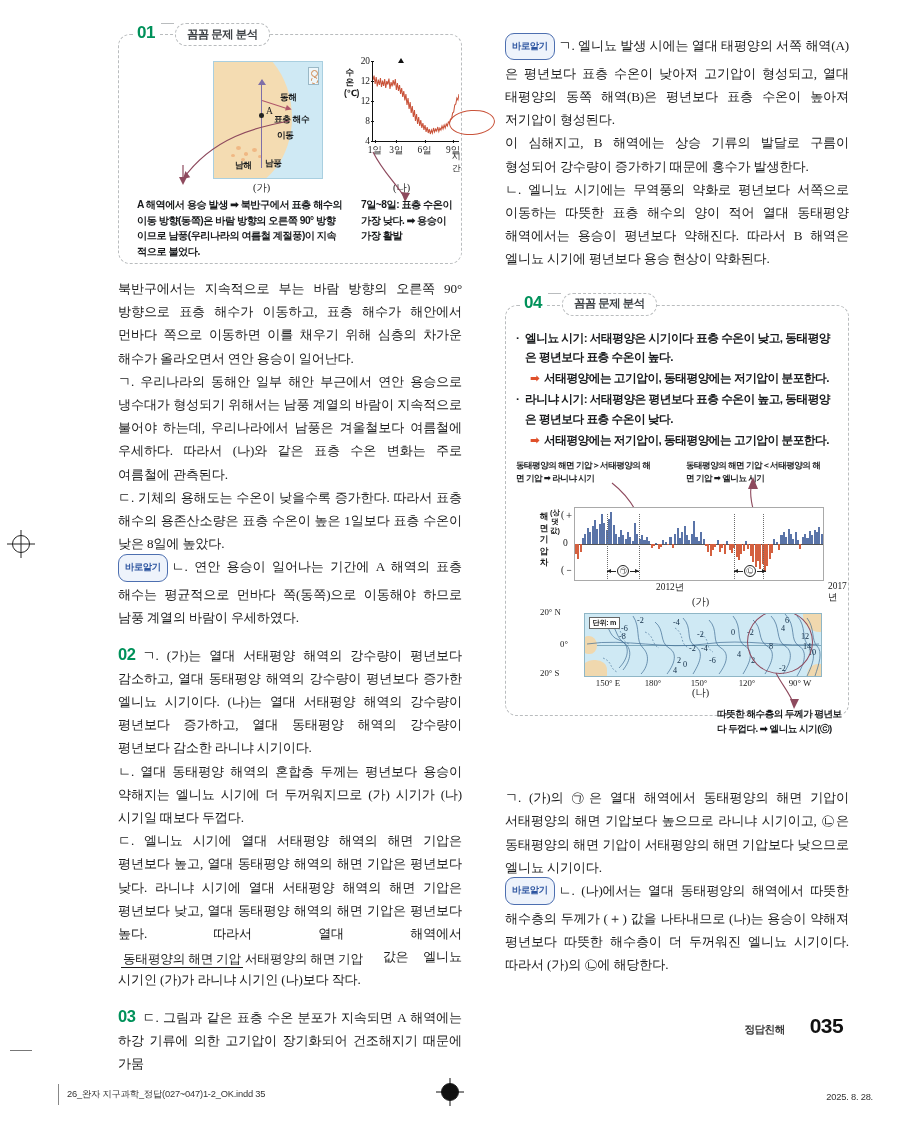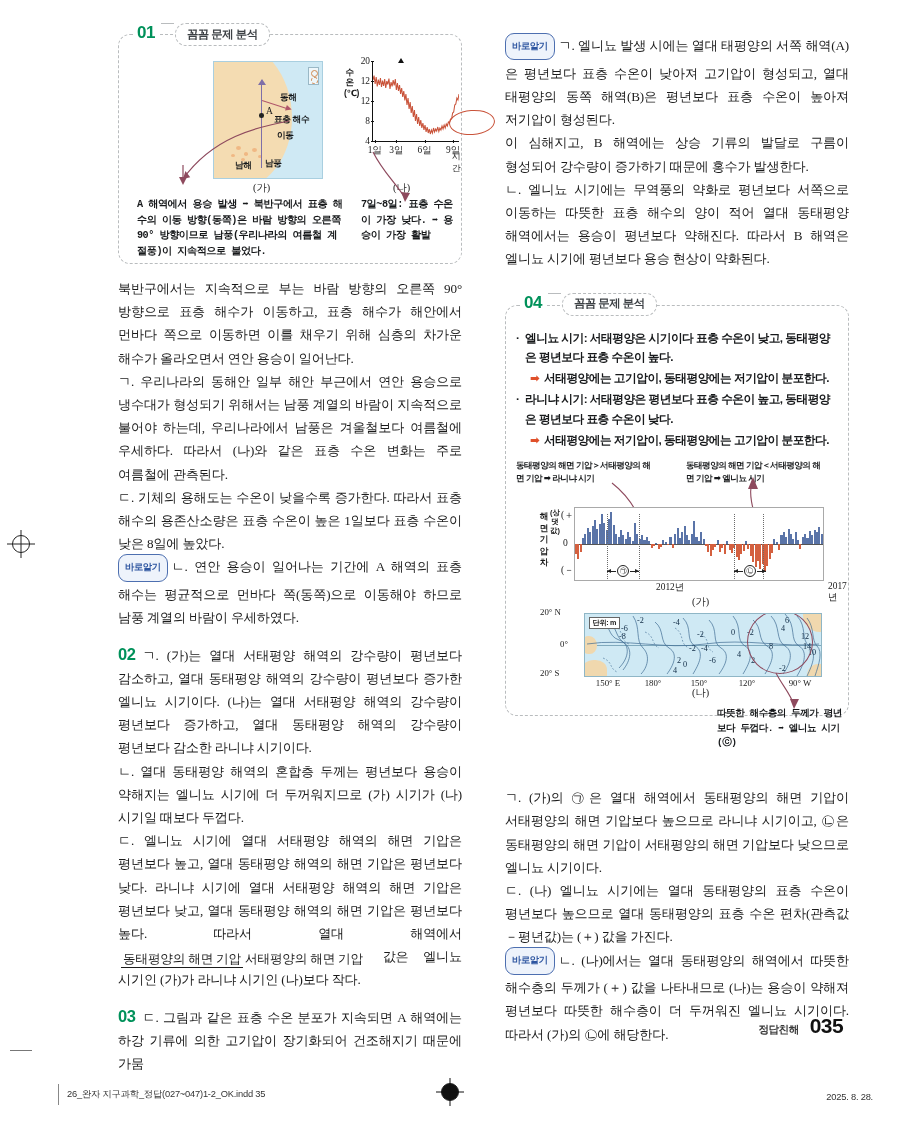--- a/index.html
+++ b/index.html
@@ -102,21 +102,21 @@
   .tgraph .plot{position:absolute;left:26px;top:2px;width:86px;height:80px;border-left:1.2px solid #111;border-bottom:1.2px solid #111;}
   .tgraph .ytick{position:absolute;right:100%;margin-right:3px;font-family:"Liberation Serif",serif;font-size:9.4px;transform:translateY(-50%);}
   .tgraph .ytick:before{content:"";position:absolute;right:-4px;top:50%;width:3px;height:1px;background:#111;}
   .tgraph .xtick{position:absolute;top:100%;margin-top:3px;font-family:"Liberation Serif",serif;font-size:9.4px;transform:translateX(-50%);white-space:nowrap;}
   .tgraph .xtick:before{content:"";position:absolute;left:50%;top:-4px;width:1px;height:3px;background:#111;}
   .tgraph .xunit{position:absolute;left:106px;top:92px;font-family:"Liberation Sans","DejaVu Sans",sans-serif;font-size:8.7px;font-weight:400;}
   .tgraph .ellipse{position:absolute;left:76px;top:49px;width:44px;height:23px;border:1.2px solid #c9533a;border-radius:50%;transform:rotate(-4deg);}
   .tgraph .arrowhead-top{position:absolute;left:24.5px;top:-3px;border-left:3.4px solid transparent;border-right:3.4px solid transparent;border-bottom:5px solid #111;}
 
   .cap{position:absolute;font-family:"Liberation Serif",serif;font-size:10.3px;}
-  .note{position:absolute;font-family:Liberation Mono, monospace;font-size:10.2px;line-height:15.6px;letter-spacing:-0.5px;font-weight:600;color:#17191b;}
+  .note{position:absolute;font-family:Liberation Sans, sans-serif;font-size:10.2px;line-height:15.6px;letter-spacing:-0.5px;font-weight:600;color:#17191b;}
 
   .curve{position:absolute;}
   .curve svg{display:block;overflow:visible;}
 
   
   .fig04{position:relative;height:250px;margin-top:6px;}
   .anntop{position:absolute;font-family:"Liberation Sans","DejaVu Sans",sans-serif;font-size:8.6px;line-height:12.6px;letter-spacing:-0.55px;font-weight:600;color:#17191b;}
   .soi{position:absolute;left:58px;top:52px;width:248px;height:72px;border:1.1px solid #a9a9a9;background:#fff;}
   .soi .zero{position:absolute;left:0;right:0;top:50%;height:1px;background:#555;}
   .soi .bars{position:absolute;inset:0;}
@@ -144,21 +144,21 @@
   .omap .landBL{position:absolute;left:-4px;bottom:-6px;width:26px;height:22px;background:#f0d8ae;border-radius:50% 44% 0 0;}
   .omap .landR{position:absolute;right:-6px;top:-6px;width:24px;height:24px;background:#f0d8ae;border-radius:0 0 0 70%;}
   .omap .landBR{position:absolute;right:-4px;bottom:-8px;width:18px;height:20px;background:#f0d8ae;border-radius:60% 0 0 0;}
   .omap .unit{position:absolute;left:4px;top:3px;border:1px solid #666;background:#fff;padding:0px 2.5px;font-family:"Liberation Sans","DejaVu Sans",sans-serif;font-size:7.2px;font-weight:600;letter-spacing:-0.3px;}
   .omap .cnum{position:absolute;font-family:"Liberation Serif",serif;font-size:8.2px;color:#0f2a44;}
   .omap .circ{position:absolute;right:8px;top:-4px;width:64px;height:62px;border:1.2px solid #8e4a5e;border-radius:50%;}
   .omap-y{position:absolute;font-family:"Liberation Serif",serif;font-size:8.8px;}
   .omap-x{position:absolute;font-family:"Liberation Serif",serif;font-size:8.8px;transform:translateX(-50%);white-space:nowrap;}
 
   
-  .pagefoot{position:absolute;right:57px;top:1014px;display:flex;align-items:baseline;gap:11px;}
+  .pagefoot{position:absolute;right:57px;top:1014px;display:flex;align-items:baseline;gap:25px;}
   .pagefoot .lab{font-family:"Liberation Sans","DejaVu Sans",sans-serif;font-size:10.6px;font-weight:700;color:#3a3a3a;letter-spacing:-0.5px;}
   .pagefoot .no{font-family:"Liberation Sans","DejaVu Sans",sans-serif;font-size:21px;font-weight:700;color:#111;letter-spacing:-0.6px;}
   .printbar{position:absolute;left:0;right:0;top:1092px;height:1px;}
   .printbar .tick{position:absolute;left:10px;top:-42px;width:22px;height:1.2px;background:#777;}
   .printbar .fname{position:absolute;left:58px;top:-8px;font-family:"Liberation Sans","DejaVu Sans",sans-serif;font-size:9.3px;color:#333;letter-spacing:-0.2px;border-left:1px solid #888;padding:4px 0 4px 8px;}
   .printbar .pdate{position:absolute;right:27px;top:0px;font-family:"Liberation Sans","DejaVu Sans",sans-serif;font-size:9.3px;color:#333;letter-spacing:-0.2px;}
 </style>
 </head>
 <body>
 
@@ -539,21 +539,20 @@
             <path d="M18,26 L22,36 L27,26 z" fill="#8e4a5e"></path>
           </svg>
         </div>
         <div class="note" style="left:190px;top:252px;width:132px;font-size:9.6px;line-height:14.6px;margin-left:11px;">따뜻한 해수층의 두께가 평년보다 두껍다. ➡ 엘니뇨 시기(ⓒ)</div>
       </div>
     </div>
 
     <div style="height:70px;"></div>
 
     <p class="body">ㄱ. (가)의 ㉠은 열대 해역에서 동태평양의 해면 기압이 서태평양의 해면 기압보다 높으므로 라니냐 시기이고, ㉡은 동태평양의 해면 기압이 서태평양의 해면 기압보다 낮으므로 엘니뇨 시기이다.</p>
-    <p class="body">ㄷ. (나) 엘니뇨 시기에는 열대 동태평양의 표층 수온이 평년보다 높으므로 열대 동태평양의 표층 수온 편차(관측값－평년값)는 (＋) 값을 가진다.</p>
     <p class="body">
       <span class="badge">바로알기</span><span>ㄴ. (나)에서는 열대 동태평양의 해역에서 따뜻한 해수층의 두께가 (＋) 값을 나타내므로 (나)는 용승이 약해져 평년보다 따뜻한 해수층이 더 두꺼워진 엘니뇨 시기이다. 따라서 (가)의 ㉡에 해당한다.</span>
     </p>
   </div>
 
   <div class="pagefoot">
     <span class="lab">정답친해</span>
     <span class="no">035</span>
   </div>
 

